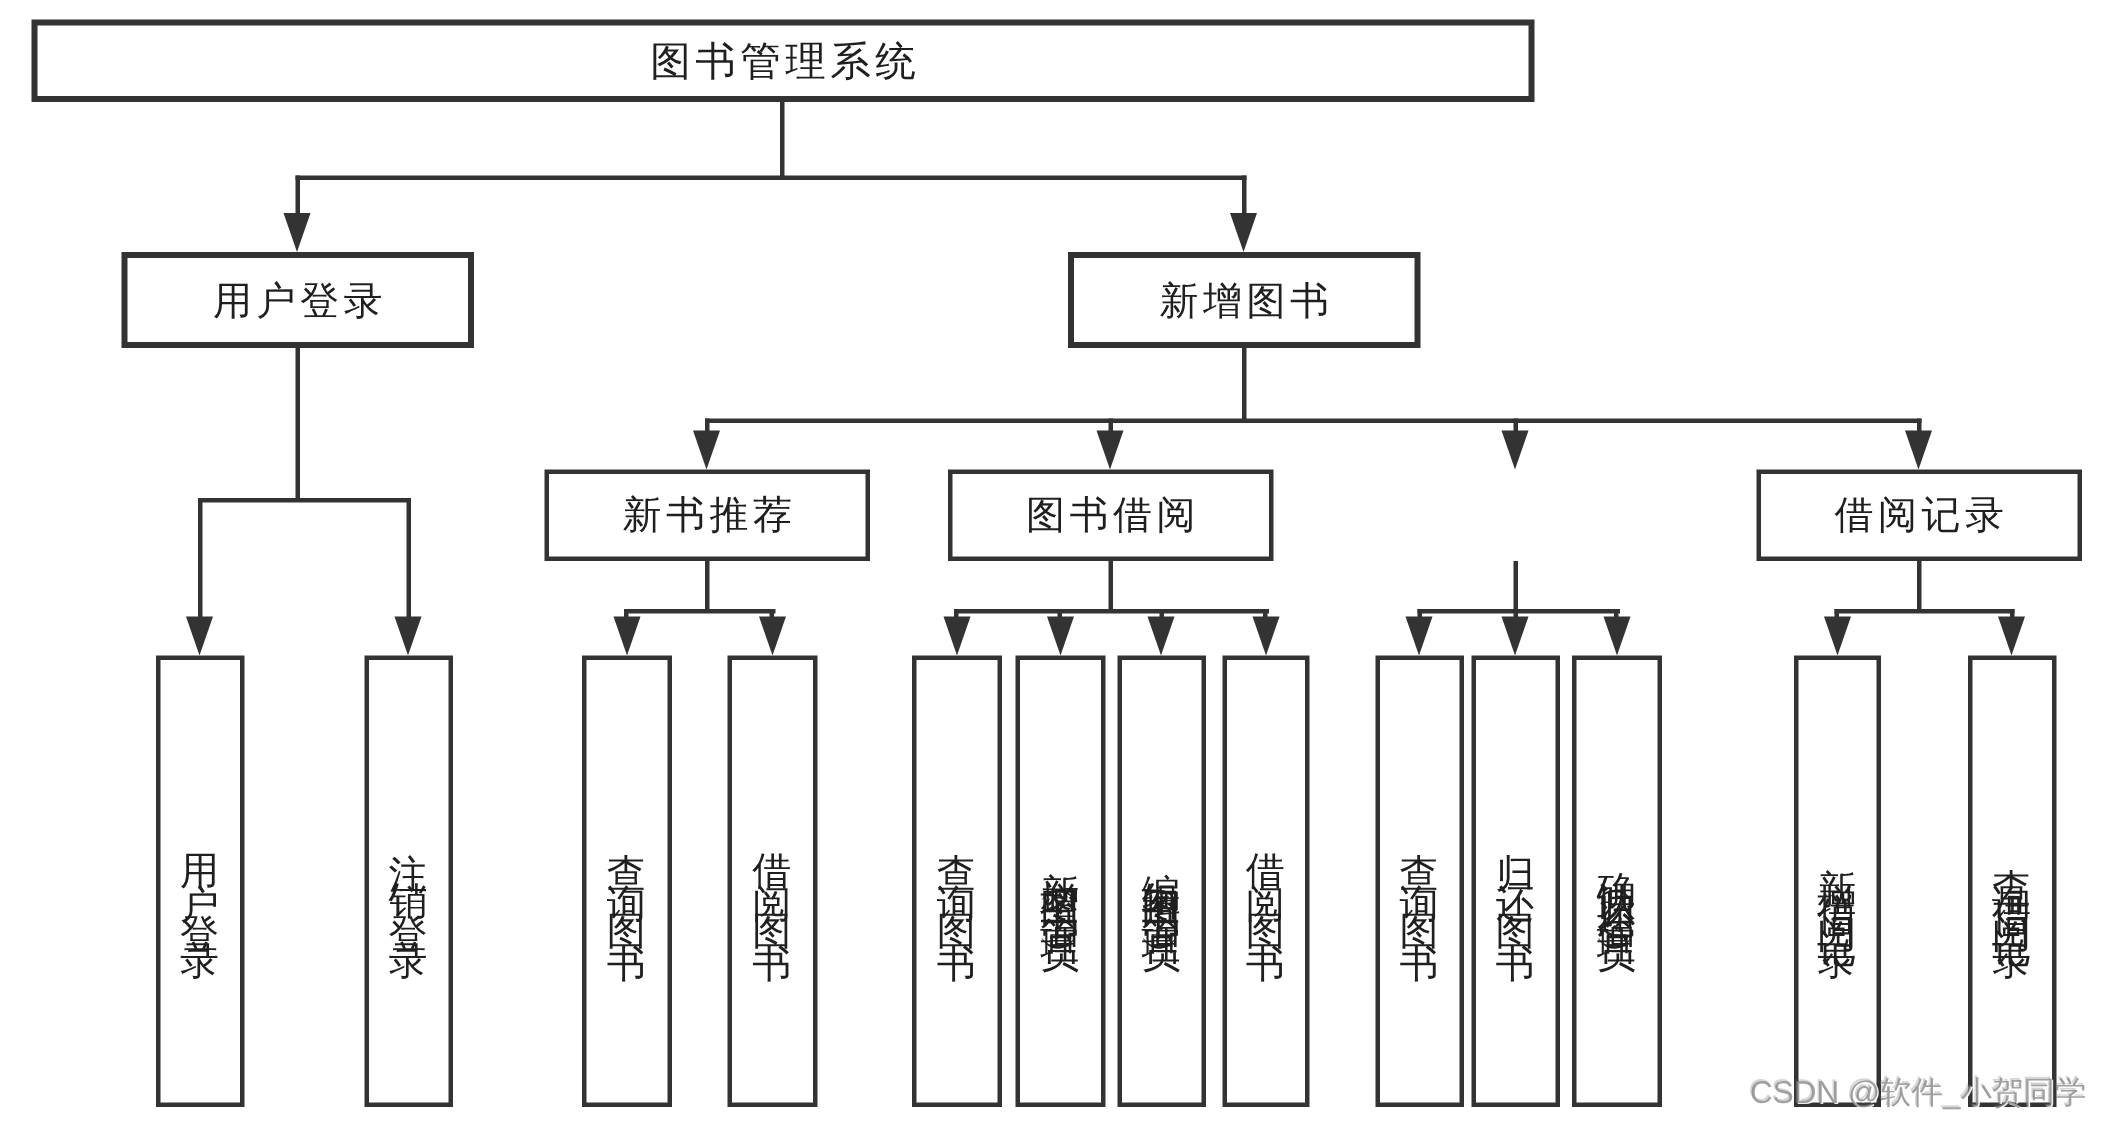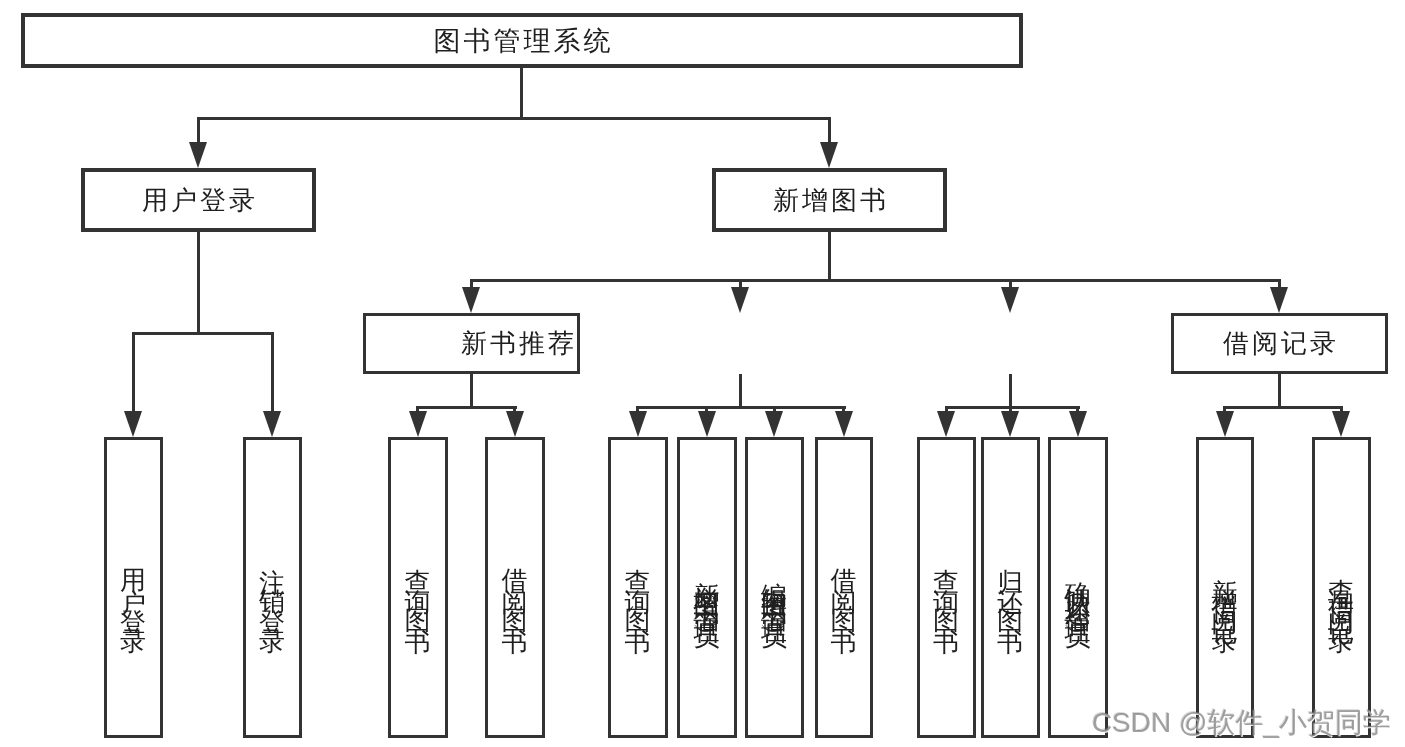--- a/index.html
+++ b/index.html
@@ -53,21 +53,21 @@
     width: 0; height: 0;
     border-left: 9px solid transparent;
     border-right: 9px solid transparent;
     border-top: 26px solid #333333;
     z-index: 1;
   }
   .watermark {
     position: absolute;
     right: 14px;
     bottom: 5px;
-    font-size: 28px;
+    font-size: 21px;
     color: rgba(130,130,130,0.75);
     text-shadow: 1px 1px 0 rgba(255,255,255,0.9), -1px -1px 0 rgba(90,90,90,0.25);
     z-index: 5;
     white-space: nowrap;
   }
 </style>
 </head>
 <body>
 
 <div class="stage">
@@ -135,22 +135,25 @@
     <span>图书管理系统</span>
   </div>
 
   <div class="node hnode thick" style="left:81px; top:168px; width:235px; height:64px;">
     <span>用户登录</span>
   </div>
   <div class="node hnode thick" style="left:712px; top:168px; width:235px; height:64px;">
     <span>新增图书</span>
   </div>
 
-  <div class="node hnode" style="left:363px; top:313px; width:217px; height:61px;justify-content:flex-end;">
+  <div class="node hnode" style="left:363px; top:313px; width:217px; height:61px;">
     <span>新书推荐</span>
+  </div>
+  <div class="node hnode" style="left:632px; top:313px; width:217px; height:61px;">
+    <span>图书借阅</span>
   </div>
   <div class="node hnode" style="left:1171px; top:313px; width:217px; height:61px;">
     <span>借阅记录</span>
   </div>
 
   <div class="node leaf" style="left:104px; width:59px;">
     <span class="vtext sp-l">用户登录</span>
   </div>
   <div class="node leaf" style="left:243px; width:59px;">
     <span class="vtext sp-l">注销登录</span>

